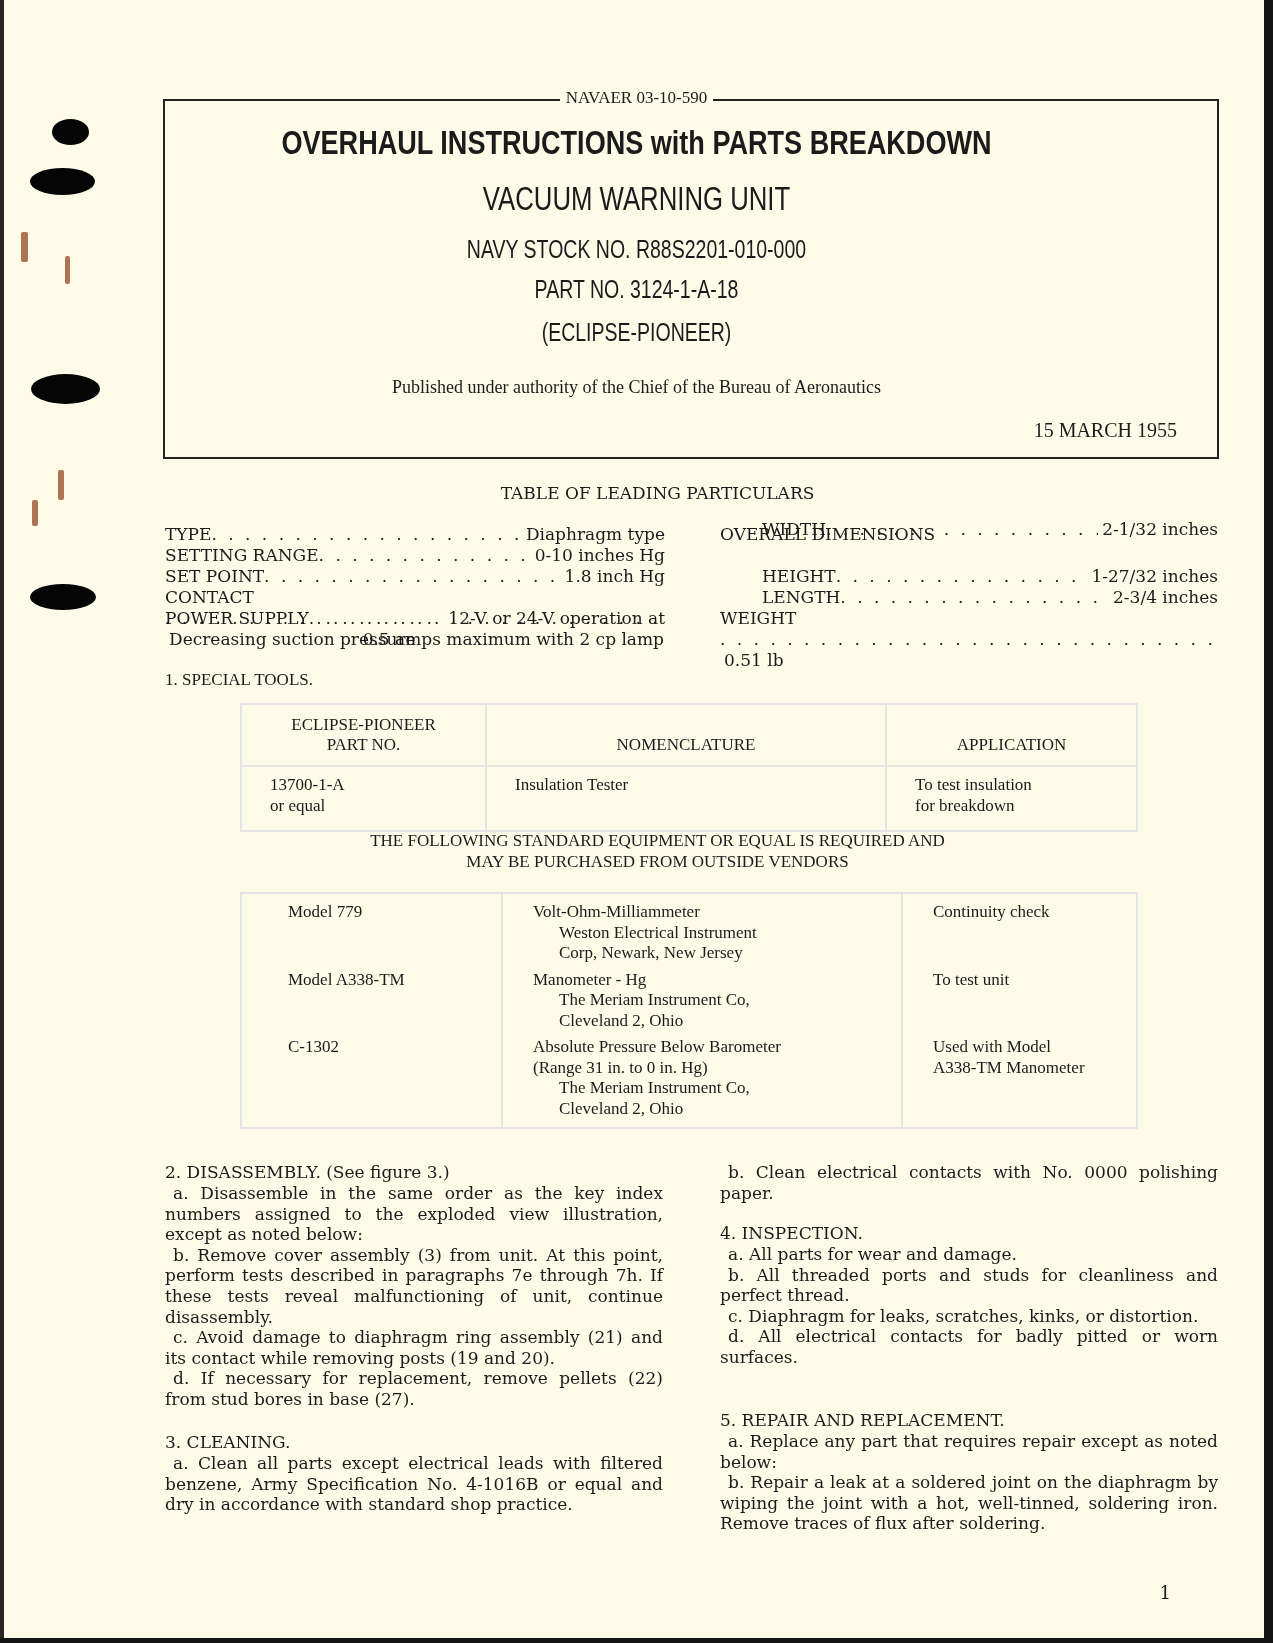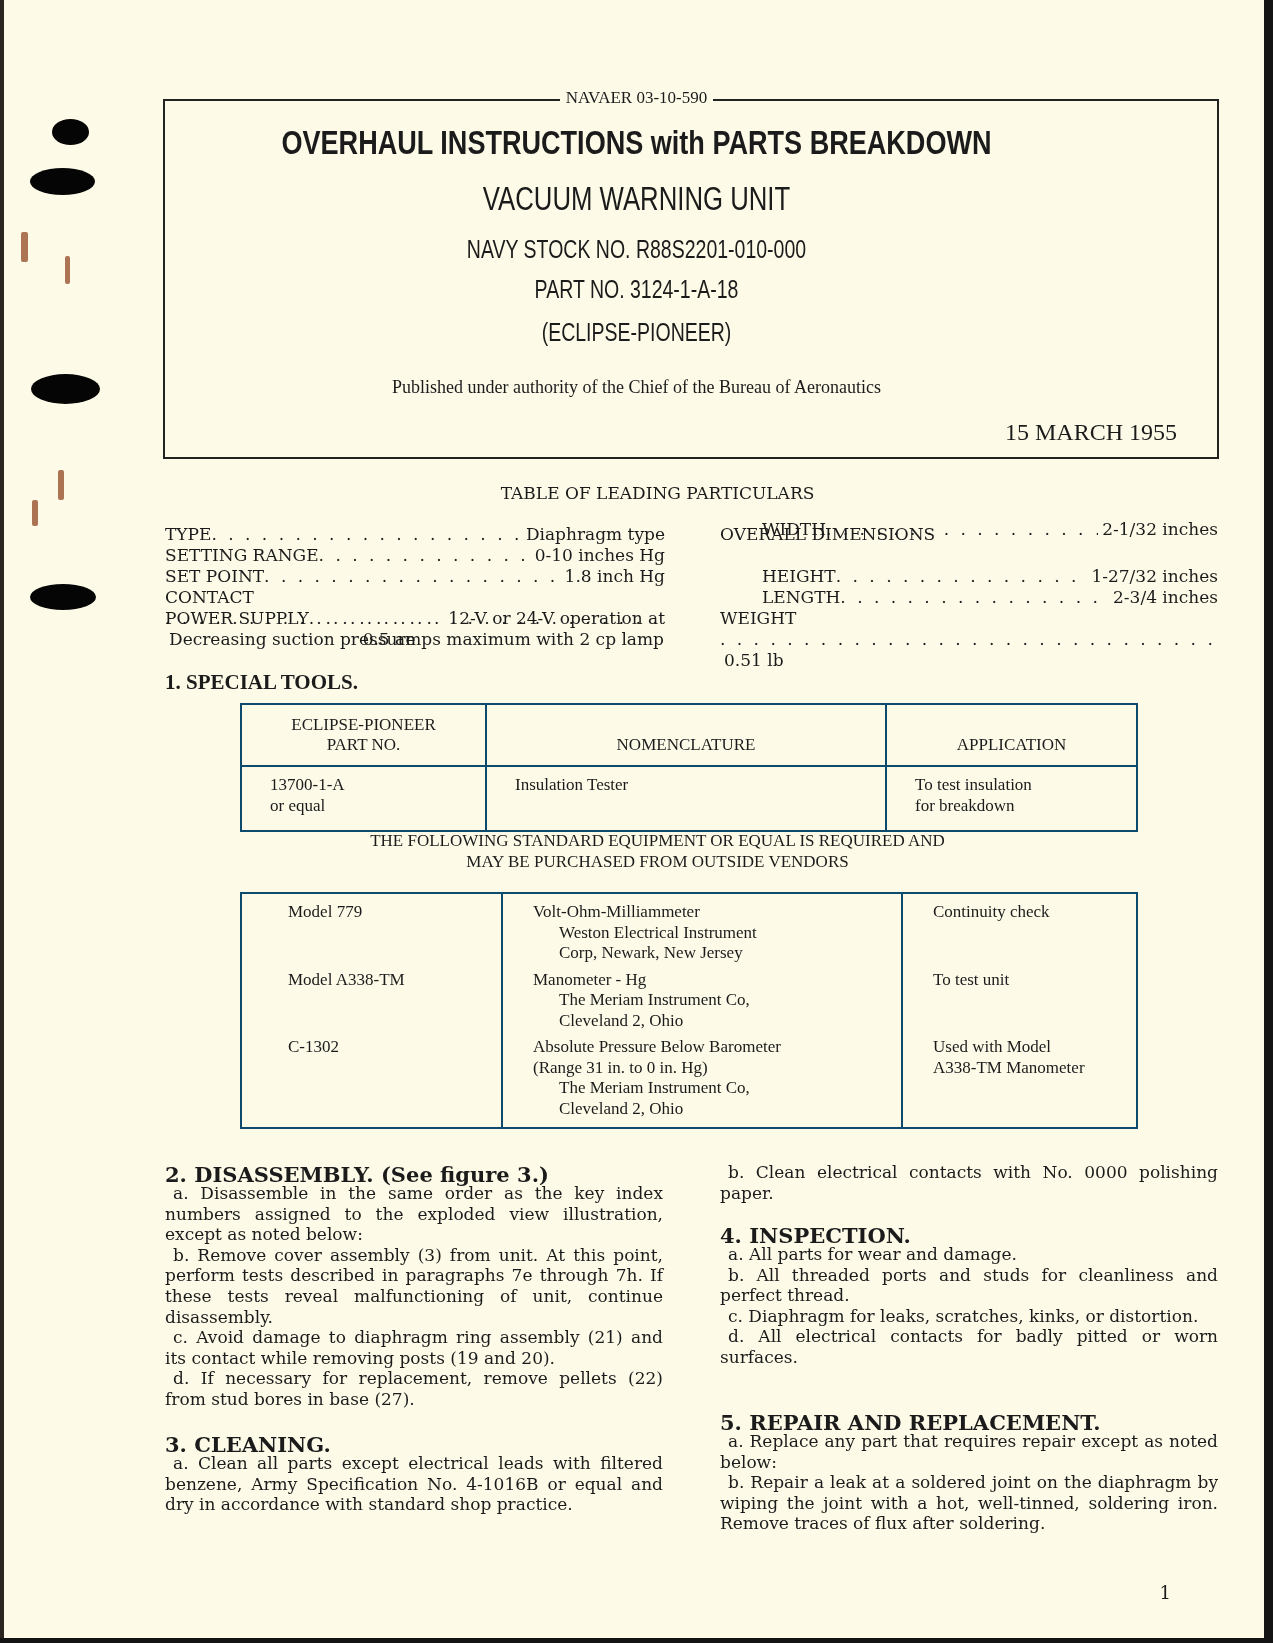--- a/index.html
+++ b/index.html
@@ -41,43 +41,43 @@
     font-family: "Liberation Sans", sans-serif; font-size: 33px; transform: scaleX(0.78);
   }
   .title-line {
     position: absolute; left: 0; width: 1273px; text-align: center;
     font-family: "Liberation Sans", sans-serif; font-size: 25px; transform: scaleX(0.78);
   }
   .published {
     position: absolute; left: 0; width: 1273px; top: 377px; text-align: center;
     font-family: "Liberation Serif", serif; font-size: 18px;
   }
-  .date { position: absolute; right: 96px; top: 419px; font-family: "Liberation Serif", serif; font-size: 24px; }
+  .date { position: absolute; right: 96px; top: 419px; font-family: "Liberation Serif", serif; font-size: 20px; }
 
   
   .lp-title { position: absolute; left: 0; width: 1315px; top: 483px; text-align: center; font-size: 17px; }
   .lp-row { position: absolute; font-size: 17px; display: flex; white-space: nowrap; line-height: 21px; }
   .lp-row .label { white-space: nowrap; }
   .lp-row .dots { flex: 1; overflow: hidden; white-space: nowrap; letter-spacing: 3px; color: #1b1b1b; }
   .lp-row .dots::after { content: ". . . . . . . . . . . . . . . . . . . . . . . . . . . . . . . . . . . . . . . . . . . . . . . ."; }
   .lp-row .value { white-space: nowrap; padding-left: 4px; }
   .lp-plain { position: absolute; font-size: 17px; white-space: nowrap; line-height: 21px; }
 
   
-  .sec-head { position: absolute; font-size: 21px; white-space: nowrap; font-weight: bold; }
+  .sec-head { position: absolute; font-size: 17px; white-space: nowrap; }
   .body-text { position: absolute; font-size: 17px; line-height: 20.6px; text-align: justify; }
   .body-text p { margin: 0; }
   .body-text .indent { text-indent: 8px; }
 
   
   table.tools {
     position: absolute; border-collapse: collapse;
     font-family: "Liberation Serif", serif; font-size: 17px;
   }
-  table.tools td, table.tools th { border: 2px solid #0c4a6e; vertical-align: top; font-weight: normal; }
+  table.tools td, table.tools th { border: 2px solid #e5e5e5; vertical-align: top; font-weight: normal; }
   table.tools th { text-align: center; vertical-align: middle; }
   .cell-line { display: block; line-height: 20.5px; }
   .cell-indent { padding-left: 26px; }
   .equip-heading {
     position: absolute; left: 0; width: 1315px; text-align: center;
     font-size: 17px; line-height: 20.5px; top: 831px;
   }
   .page-num { position: absolute; right: 102px; top: 1582px; font-size: 18px; }
 </style>
 </head>

